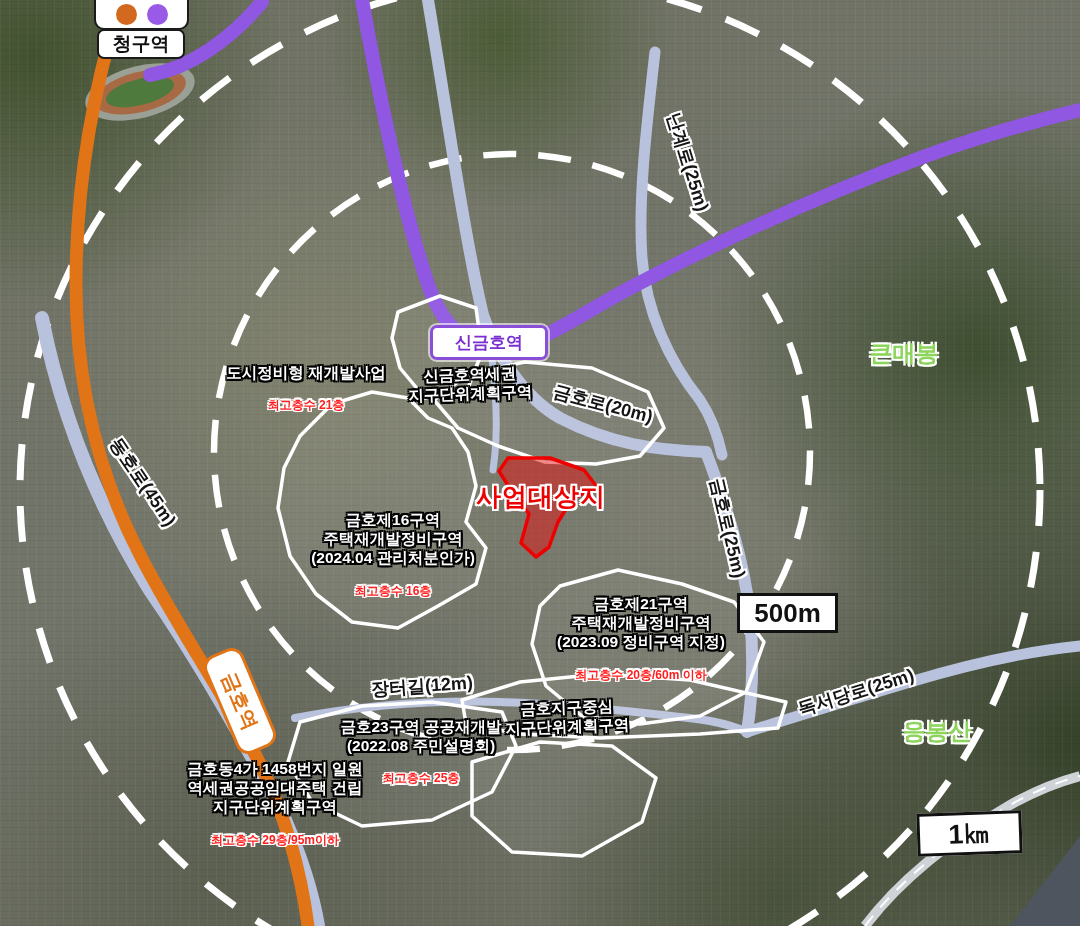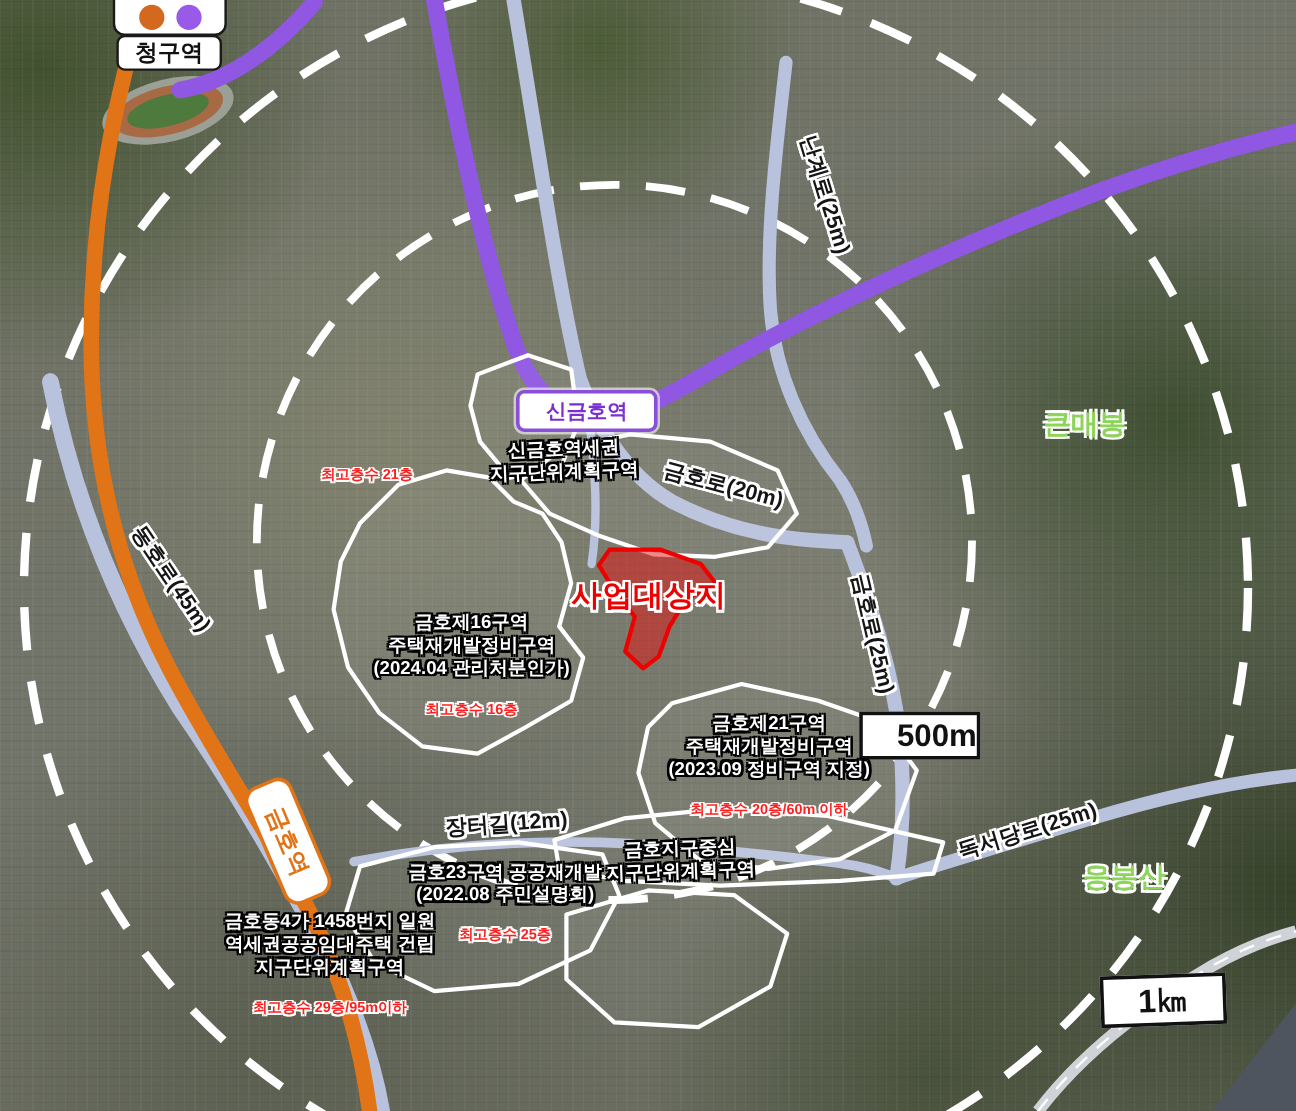--- a/index.html
+++ b/index.html
@@ -31,21 +31,21 @@
   .floors{font-size:12px;color:#ff1f1f;margin-top:16px;
     text-shadow:-1.5px -1.5px 0 #fff,1.5px -1.5px 0 #fff,-1.5px 1.5px 0 #fff,1.5px 1.5px 0 #fff,0 -1.5px 0 #fff,0 1.5px 0 #fff,-1.5px 0 0 #fff,1.5px 0 0 #fff;}
   .sitetxt{font-size:25px;color:#ee0000;letter-spacing:1px;
     text-shadow:-2px -2px 0 #fff,2px -2px 0 #fff,-2px 2px 0 #fff,2px 2px 0 #fff,0 -2px 0 #fff,0 2px 0 #fff,-2px 0 0 #fff,2px 0 0 #fff;}
   .box{position:absolute;background:#fff;display:flex;align-items:center;justify-content:center;box-sizing:border-box;}
   .legendbox{left:94px;top:-16px;width:95px;height:46px;border:2.5px solid #1a1a1a;border-radius:10px;gap:10px;}
   .dot{width:21px;height:21px;border-radius:50%;margin-top:14px;}
   .cheonggu{left:97px;top:29px;width:88px;height:30px;border:2.5px solid #1a1a1a;border-radius:7px;font-size:19px;font-weight:bold;color:#111;}
   .singeumho{left:430px;top:325px;width:118px;height:35px;border:3px solid #8a4fd8;border-radius:7px;font-size:17px;font-weight:bold;color:#7b2fd0;box-shadow:0 0 0 2px rgba(255,255,255,.6);}
   .geumho{left:187px;top:680px;width:106px;height:42px;border:3.5px solid #e07417;border-radius:13px;font-size:20px;font-weight:bold;color:#e07417;transform:rotate(67deg);}
-  .scale500{left:716px;top:593px;width:101px;height:40px;border:3px solid #111;font-size:26px;font-weight:bold;color:#111;justify-content:flex-end;}
+  .scale500{left:737px;top:593px;width:101px;height:40px;border:3px solid #111;font-size:26px;font-weight:bold;color:#111;}
   .scale1km{left:917px;top:812px;width:105px;height:43px;border:3px solid #111;font-size:27px;font-weight:bold;color:#111;transform:rotate(-2deg);}
 </style>
 </head>
 <body>
 
 <div class="stage">
 
   <svg width="1080" height="926" viewBox="0 0 1080 926">
 
     <ellipse cx="140" cy="92" rx="56" ry="26" transform="rotate(-14 140 92)" fill="#9aa096"></ellipse>
@@ -115,20 +115,21 @@
   <div class="lbl rtxt" style="left:728px;top:528px;transform:translate(-50%,-50%) rotate(77deg)">금호로(25m)</div>
   <div class="lbl rtxt" style="left:422px;top:686px;transform:translate(-50%,-50%) rotate(-4deg)">장터길(12m)</div>
   <div class="lbl rtxt" style="left:856px;top:692px;transform:translate(-50%,-50%) rotate(-17deg)">독서당로(25m)</div>
 
   <div class="lbl gtxt" style="left:904px;top:353px">큰매봉</div>
   <div class="lbl gtxt" style="left:937px;top:731px">응봉산</div>
 
   <div class="lbl sitetxt" style="left:541px;top:496px">사업대상지</div>
 
   <div class="lbl wtxt arealbl" style="left:306px;top:388px">
+    <div>도시정비형 재개발사업</div>
     <div class="floors">최고층수 21층</div>
   </div>
 
   <div class="lbl wtxt arealbl" style="left:470px;top:384px;transform:translate(-50%,-50%) rotate(-2deg)">
     <div>신금호역세권</div>
     <div>지구단위계획구역</div>
   </div>
 
   <div class="lbl wtxt arealbl" style="left:393px;top:554px">
     <div>금호제16구역</div>

